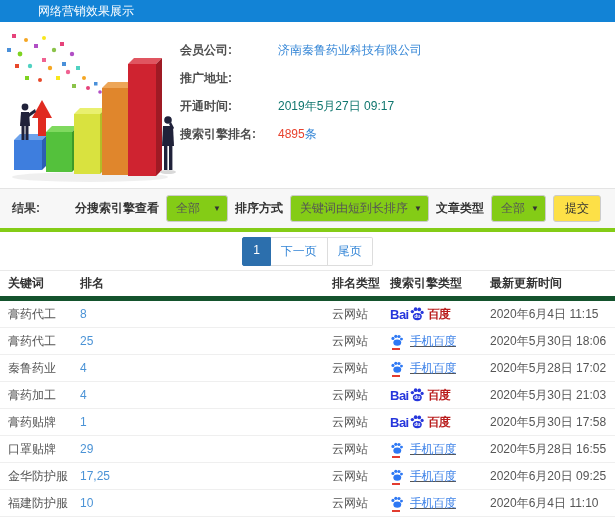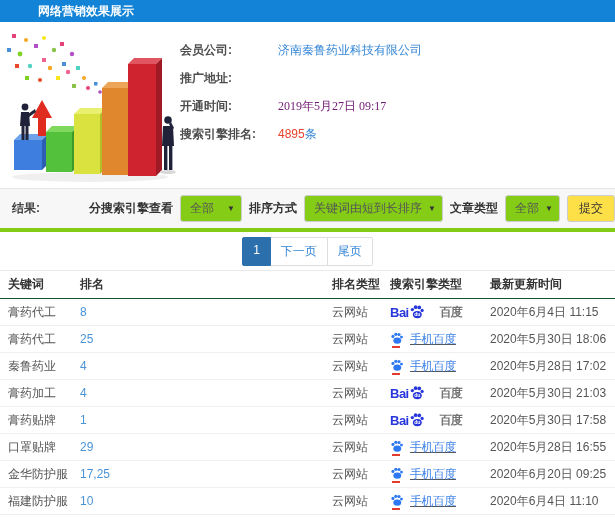--- a/index.html
+++ b/index.html
@@ -2,38 +2,38 @@
 <html><head>
 <meta charset="utf-8">
 <style>
   * { margin:0; padding:0; box-sizing:border-box; }
   html,body { width:615px; height:520px; overflow:hidden; background:#fff;
     font-family:"Liberation Sans","DejaVu Sans",sans-serif; }
   .page { width:615px; height:520px; overflow:hidden; position:relative; background:#fff; }
 
   
   .top-bar { height:22px; background:#1283d6; color:#fff; font-size:12px;
-    line-height:22px; padding-left:38px; font-weight:bold; }
+    line-height:22px; padding-left:38px; font-weight:normal; }
 
   
   .top-section { height:166px; display:flex; align-items:flex-start; }
   .illus { width:180px; height:158px; margin:6px 0 0 0; flex:0 0 auto; }
   .info-panel { flex:1; padding-top:14px; }
   .info-row { display:flex; align-items:center; height:28px; font-size:12px; }
   .info-label { width:88px; text-align:left; color:#4d4d4d; font-weight:bold; margin-right:10px; }
   .info-link { color:#3385d6; text-decoration:none; cursor:pointer; }
-  .info-text { color:#701a75;font-family:Liberation Serif, serif; }
+  .info-text { color:#0f766e; }
   .count-num { color:#e8422e; }
   .count-suffix { color:#3385d6; }
 
   
   .filter-bar { height:44px; background:#f7f7f7; border-top:1px solid #e4e4e4;
     border-bottom:4px solid #84cc16; display:flex; align-items:center; font-size:12px; }
   .result-label { margin-left:12px; font-weight:bold; color:#444; }
-  .filter-controls { margin-left:auto; display:flex; align-items:center; gap:7px; }
+  .filter-controls { margin-left:auto; display:flex; align-items:center; gap:7px; padding-right:14px; }
   .ctl-label { font-weight:bold; color:#333; white-space:nowrap; }
   .select-box { position:relative; background:#84cc16; border:1px solid #ccc; border-radius:3px;
     height:27px; line-height:25px; padding:0 20px 0 9px; color:#555; cursor:pointer; white-space:nowrap; }
   .select-box .caret { position:absolute; right:6px; top:0; line-height:25px; font-size:8px; color:#333; }
   .sel-engine { min-width:62px; }
   .sel-article { min-width:52px; }
   .submit-btn { height:27px; background:#fde047; border:1px solid #ccc; border-radius:3px;
     padding:0 11px; font-size:12px; color:#333; cursor:pointer; }
 
   
@@ -44,30 +44,30 @@
     border-left:none; text-decoration:none; cursor:pointer; }
   .pager a:first-child { border-left:1px solid #ddd; border-radius:2px 0 0 2px; }
   .pager a:last-child { border-radius:0 2px 2px 0; }
   .pager a.active { background:#2c6fad; border-color:#2c6fad; color:#fff; }
 
   
   table { width:615px; border-collapse:collapse; table-layout:fixed; border-top:1px solid #e9e9e9; }
   col.c-kw { width:80px; } col.c-rank { width:252px; } col.c-rtype { width:58px; }
   col.c-eng { width:100px; } col.c-time { width:125px; }
   th { height:28px; font-size:12px; color:#333; text-align:left; font-weight:bold;
-    border-bottom:1px solid #14532d; }
+    border-bottom:5px solid #14532d; }
   td { height:26px; font-size:12px; color:#555; border-bottom:1px solid #efefef; }
   th:first-child, td:first-child { padding-left:8px; }
   td.rank-cell { color:#4b93d6; }
   .eng-cell { display:flex; align-items:center; height:26px; }
 
   
   .bd-pc { display:inline-flex; align-items:center; }
   .bd-bai { color:#2636dc; font-weight:bold; font-size:13px; letter-spacing:-0.5px; }
-  .bd-du { color:#737373; font-weight:bold; font-size:12px; margin-left:15px; letter-spacing:-1px; }
+  .bd-du { color:#b91c1c; font-weight:bold; font-size:12px; margin-left:3px; letter-spacing:-1px; }
   .paw { display:inline-block; vertical-align:middle; }
   
   .bd-mb { display:inline-flex; align-items:flex-end;text-decoration:underline; }
   .mb-icon { position:relative; width:14px; height:16px; display:inline-block; }
   .mb-redline { position:absolute; left:2px; bottom:0; width:8px; height:2px; background:#e23c2f; }
   .mb-text { color:#3f83e8; font-size:12px; margin-left:6px; letter-spacing:-0.5px; }
 </style>
 </head>
 <body>
 

